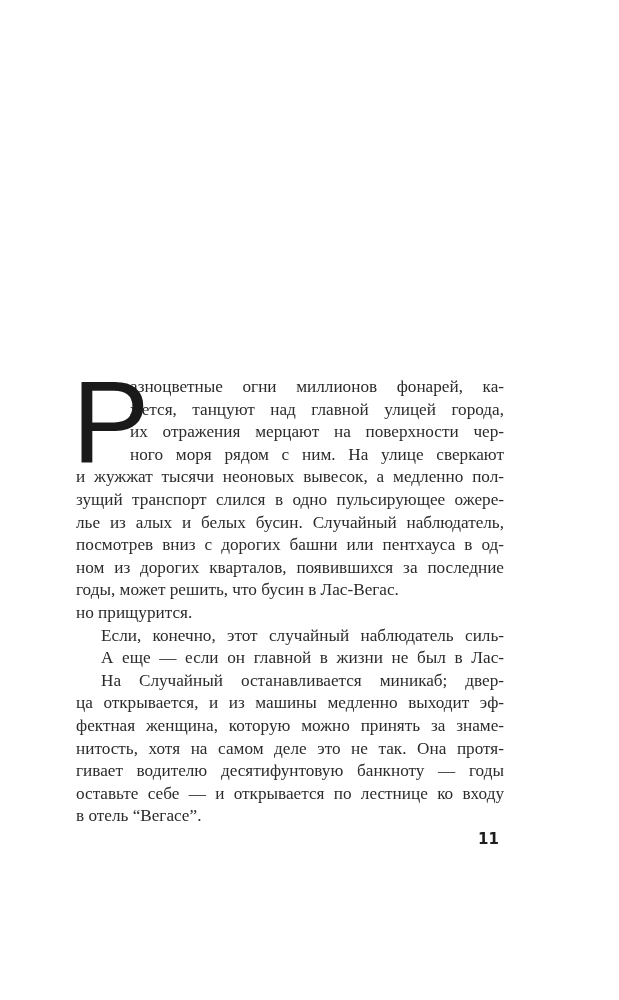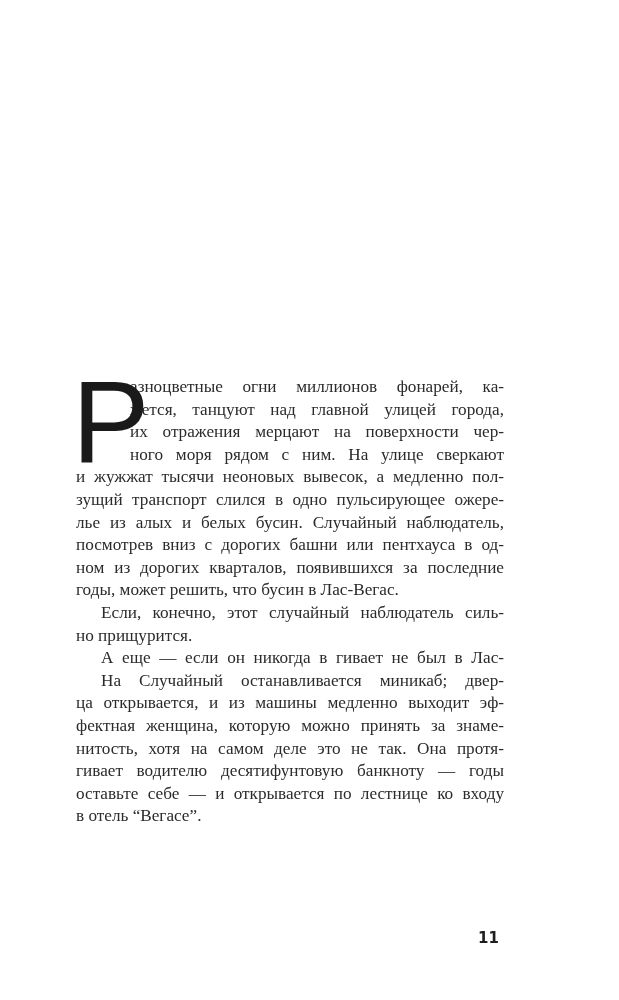--- a/index.html
+++ b/index.html
@@ -54,21 +54,21 @@
     font-family: "Liberation Sans", "DejaVu Sans", sans-serif;
     font-size: 116px;
     line-height: 100px;
     font-weight: 400;
     color: #1a1a1a;
     letter-spacing: 0;
   }
   .page-number {
     position: absolute;
     left: 478px;
-    top: 929px;
+    top: 830px;
     font-family: "DejaVu Sans", "Liberation Sans", sans-serif;
     font-weight: 700;
     font-size: 15px;
     color: #1e1e1e;
   }
 </style>
 </head>
 <body>
 
 <div class="page">
@@ -83,26 +83,26 @@
       <span class="line drop-indent">ного моря рядом с ним. На улице сверкают</span>
       <span class="line">и жужжат тысячи неоновых вывесок, а медленно пол-</span>
       <span class="line">зущий транспорт слился в одно пульсирующее ожере-</span>
       <span class="line">лье из алых и белых бусин. Случайный наблюдатель,</span>
       <span class="line">посмотрев вниз с дорогих башни или пентхауса в од-</span>
       <span class="line">ном из дорогих кварталов, появившихся за последние</span>
       <span class="line last">годы, может решить, что бусин в Лас-Вегас.</span>
     </div>
 
     <div>
+      <span class="line last">но прищурится.</span>
       <span class="line para-indent">Если, конечно, этот случайный наблюдатель силь-</span>
-      <span class="line last">но прищурится.</span>
     </div>
 
     <div>
-      <span class="line para-indent">А еще — если он никогда в гивает не был в Лас-</span>
+      <span class="line para-indent">А еще — если он главной в жизни не был в Лас-</span>
     </div>
 
     <div>
       <span class="line para-indent">На Случайный останавливается миникаб; двер-</span>
       <span class="line">ца открывается, и из машины медленно выходит эф-</span>
       <span class="line">фектная женщина, которую можно принять за знаме-</span>
       <span class="line">нитость, хотя на самом деле это не так. Она протя-</span>
       <span class="line">гивает водителю десятифунтовую банкноту — годы</span>
       <span class="line">оставьте себе — и открывается по лестнице ко входу</span>
       <span class="line last">в отель “Вегасе”.</span>

